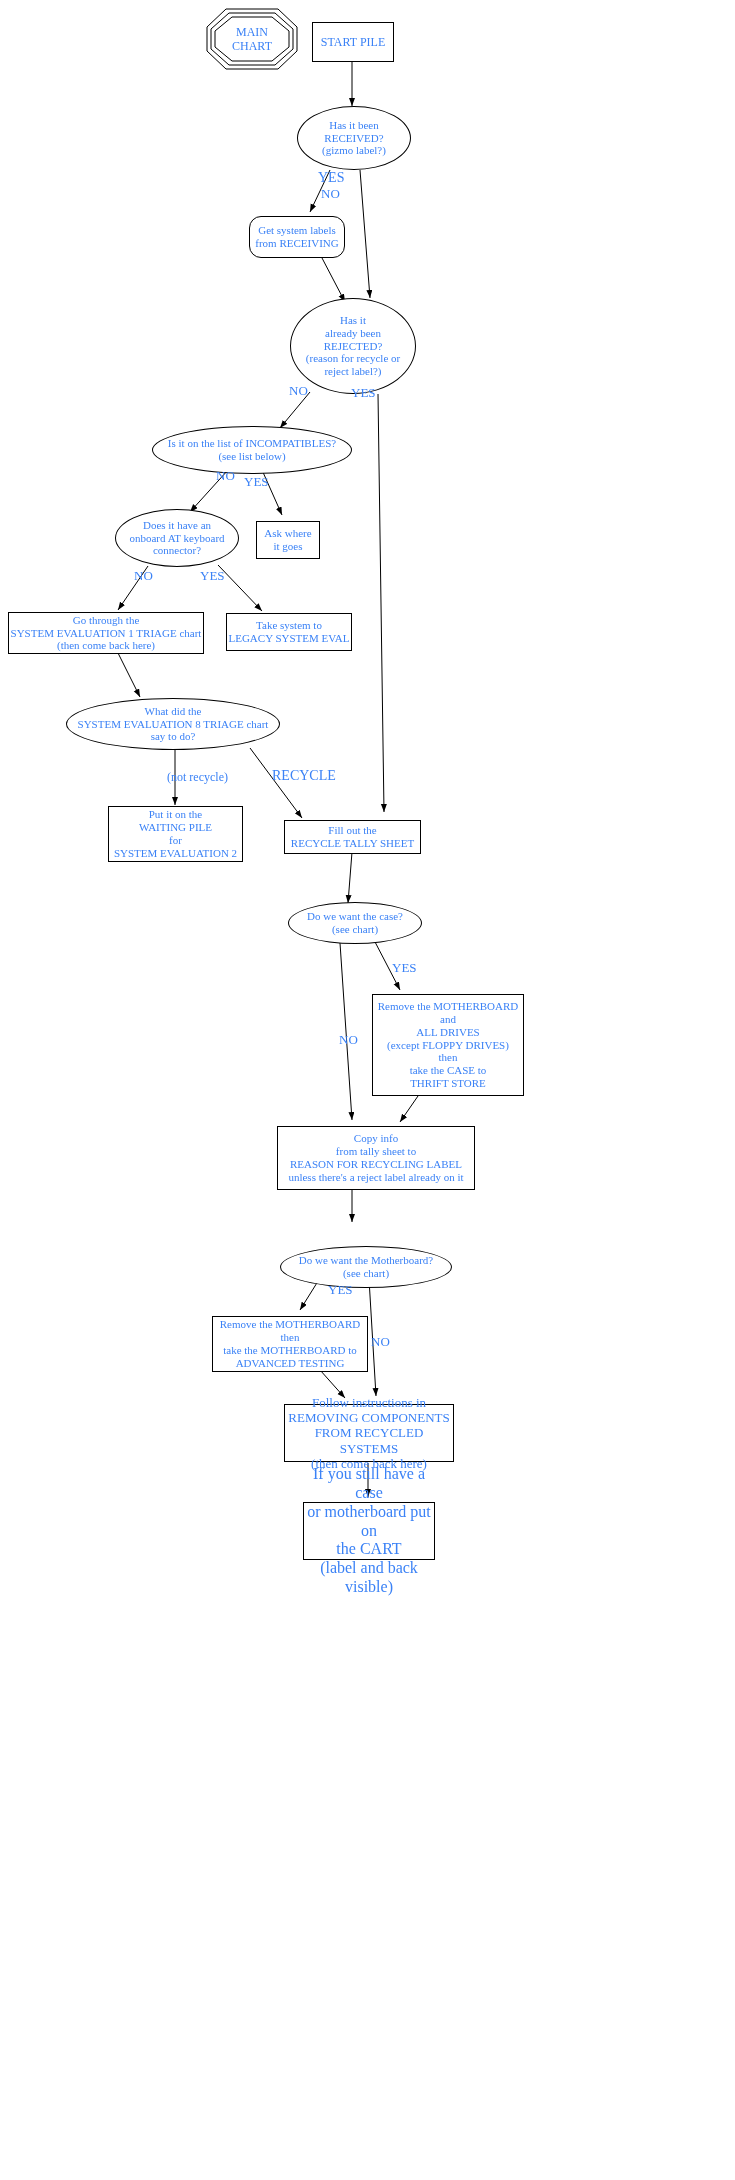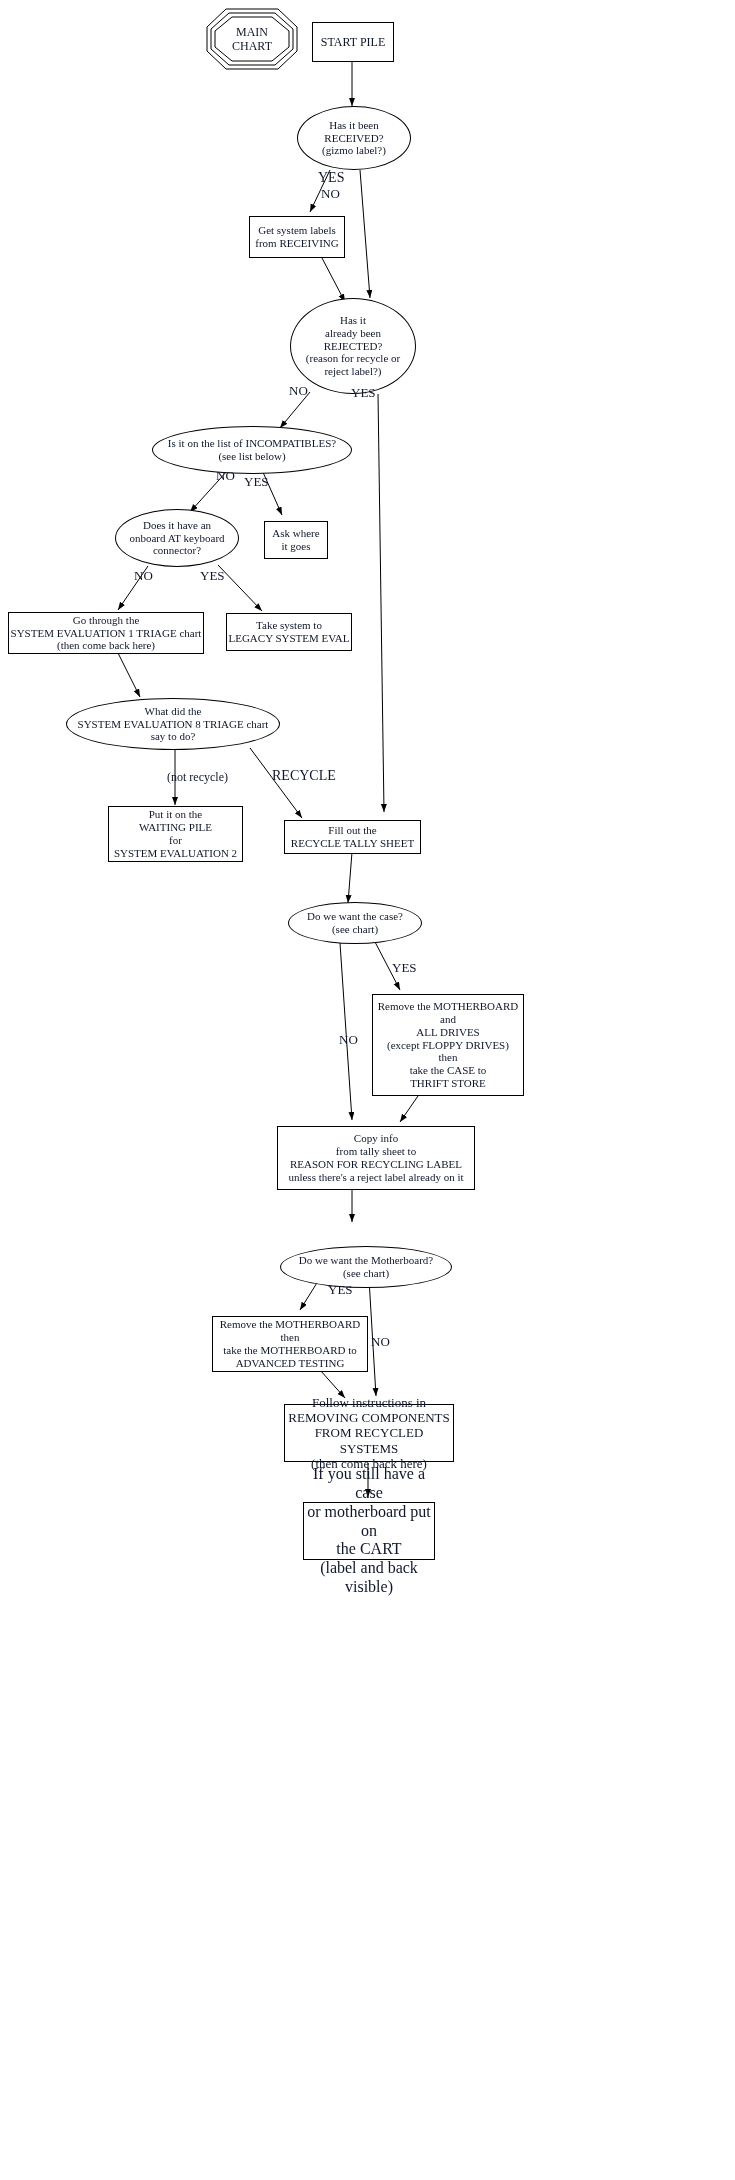--- a/index.html
+++ b/index.html
@@ -6,21 +6,21 @@
     margin: 0;
     padding: 0;
     background: #ffffff;
   }
   #canvas {
     position: relative;
     width: 660px;
     height: 2180px;
     background: #ffffff;
     font-family: "Liberation Serif", serif;
-    color: #0f172a;
+    color: #3b82f6;
     overflow: hidden;
   }
   .node {
     position: absolute;
     box-sizing: border-box;
     display: flex;
     align-items: center;
     justify-content: center;
     text-align: center;
     line-height: 1.18;
@@ -133,39 +133,39 @@
 
   <div class="node box" style="left:312px; top:22px; width:82px; height:40px; font-size:12px;">START PILE</div>
 
   <div class="node ellipse" style="left:297px; top:106px; width:114px; height:64px; font-size:11px;">Has it been
 RECEIVED?
 (gizmo label?)</div>
 
   <div class="edge-label" style="left:318px; top:170px; font-size:14px;">YES</div>
   <div class="edge-label" style="left:321px; top:186px; font-size:13px;">NO</div>
 
-  <div class="node box" style="left:249px; top:216px; width:96px; height:42px; font-size:11px;">Get system labels
+  <div class="node box" style="left:249px; top:216px; width:96px; height:42px; font-size:11px;border-radius:12px;">Get system labels
 from RECEIVING</div>
 
   <div class="node ellipse" style="left:290px; top:298px; width:126px; height:96px; font-size:11px;">Has it
 already been
 REJECTED?
 (reason for recycle or
 reject label?)</div>
 
   <div class="edge-label" style="left:289px; top:383px; font-size:13px;">NO</div>
   <div class="edge-label" style="left:351px; top:385px; font-size:13px;">YES</div>
 
   <div class="node ellipse" style="left:152px; top:426px; width:200px; height:48px; font-size:11px;">Is it on the list of INCOMPATIBLES?
 (see list below)</div>
 
   <div class="edge-label" style="left:216px; top:468px; font-size:13px;">NO</div>
   <div class="edge-label" style="left:244px; top:474px; font-size:13px;">YES</div>
 
-  <div class="node box" style="left:256px; top:521px; width:64px; height:38px; font-size:11px;margin-left:8px;">Ask where
+  <div class="node box" style="left:256px; top:521px; width:64px; height:38px; font-size:11px;">Ask where
 it goes</div>
 
   <div class="node ellipse" style="left:115px; top:509px; width:124px; height:58px; font-size:11px;">Does it have an
 onboard AT keyboard
 connector?</div>
 
   <div class="edge-label" style="left:134px; top:568px; font-size:13px;">NO</div>
   <div class="edge-label" style="left:200px; top:568px; font-size:13px;">YES</div>
 
   <div class="node box" style="left:8px; top:612px; width:196px; height:42px; font-size:11px;">Go through the

